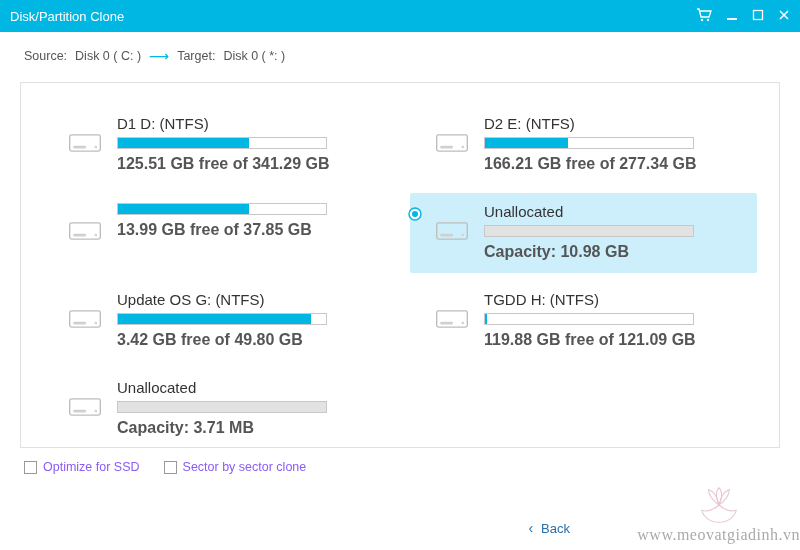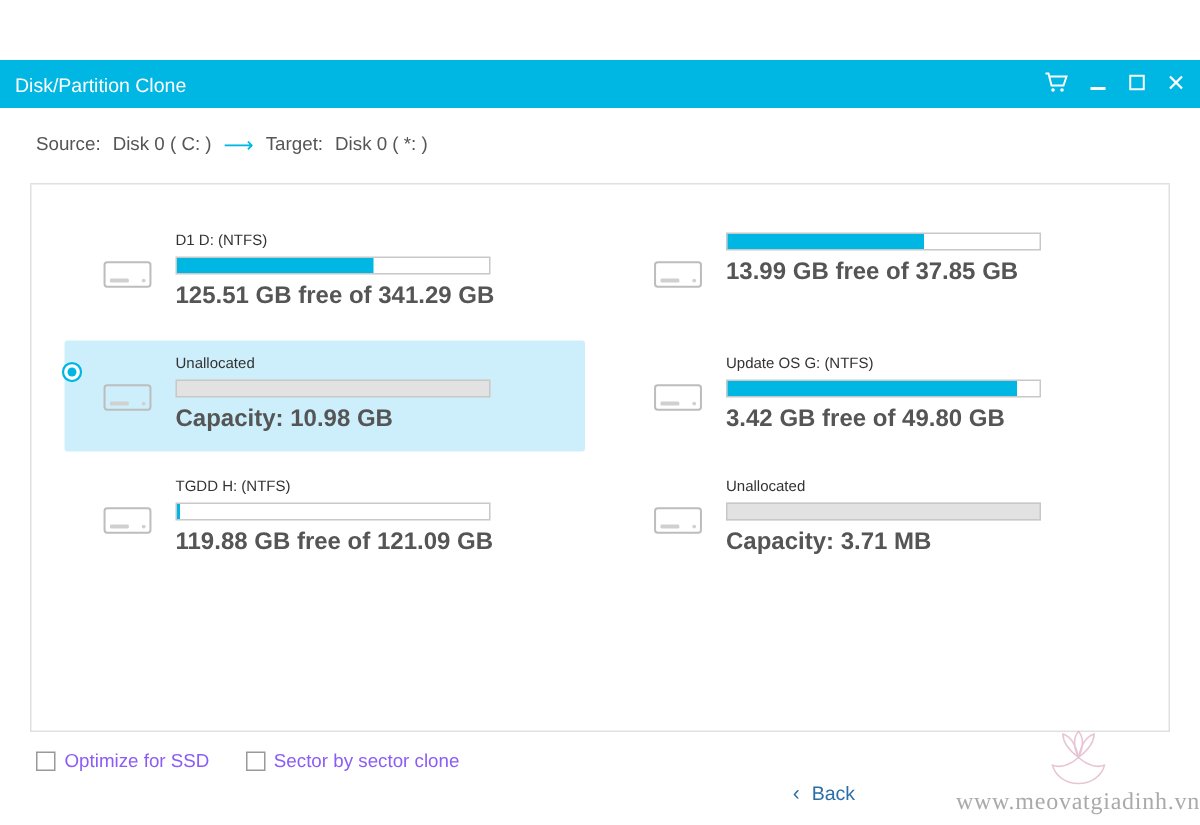--- a/index.html
+++ b/index.html
@@ -1,39 +1,39 @@
 <!DOCTYPE html>
 <html><head>
 <meta charset="utf-8">
 <style>
 * { margin: 0; padding: 0; box-sizing: border-box; }
 body { font-family: "Segoe UI", Arial, sans-serif; background: #fff; width: 800px; height: 550px; overflow: hidden; position: relative; }
 
-.titlebar { background: #00b7e3; height: 32px; display: flex; align-items: center; padding: 0 10px; color: #fff; margin-top: 40px; }
+.titlebar { background: #00b7e3; height: 32px; display: flex; align-items: center; padding: 0 10px; color: #fff; }
 .titlebar .title { flex: 1; font-size: 13px; }
 .titlebar .win-controls { display: flex; gap: 14px; align-items: center; }
 .titlebar .win-controls span { cursor: pointer; font-size: 13px; }
 
 .source-row { padding: 16px 24px 10px; font-size: 12.5px; color: #555; display: flex; align-items: center; gap: 8px; }
 .source-row .arrow { color: #00b7e3; font-size: 14px; }
 
 .panel { margin: 8px 20px 0; border: 1px solid #e0e0e0; height: 366px; padding: 22px 22px 10px; overflow: hidden; }
 .grid { display: grid; grid-template-columns: 1fr 1fr; gap: 8px 20px; }
 
 .part-item { display: flex; align-items: flex-start; gap: 14px; padding: 10px 10px 12px; border-radius: 2px; cursor: pointer; position: relative; }
 .part-item.selected { background: #cdeffb; }
 .radio { position: absolute; left: -2px; top: 14px; width: 14px; height: 14px; display: none; }
 .part-item.selected .radio { display: block; }
 .radio svg { width: 14px; height: 14px; }
 
 .disk-icon { width: 36px; margin-top: 14px; flex-shrink: 0; margin-left: 14px; }
 .disk-icon svg { width: 36px; height: 28px; }
 
 .part-body { flex: 1; }
-.part-name { font-size: 10px; color: #333; margin-bottom: 5px; }
+.part-name { font-size: 15px; color: #333; margin-bottom: 5px; }
 .bar { height: 12px; border: 1px solid #c8c8c8; background: #fff; width: 210px; margin-bottom: 6px; position: relative; }
 .bar.unalloc { background: #e2e2e2; }
 .bar .fill { position: absolute; left: 0; top: 0; bottom: 0; background: #00b7e3; }
 .part-sub { font-size: 16px; color: #555; font-weight: bold; }
 
 .options-row { padding: 12px 24px 0; display: flex; gap: 24px; align-items: center; font-size: 12.5px; color: #8b5cf6; }
 .chk { display: inline-flex; align-items: center; gap: 6px; cursor: pointer; }
 .chk .box { width: 13px; height: 13px; border: 1px solid #999; display: inline-block; }
 
 .footer { position: absolute; bottom: 0; left: 0; right: 0; height: 44px; display: flex; align-items: center; justify-content: flex-end; padding: 0 30px; }
@@ -90,20 +90,34 @@
             <rect x="3" y="6" width="34" height="18" rx="2" stroke="#bdbdbd" stroke-width="1.5" fill="none"></rect>
             <rect x="7" y="18" width="14" height="3" rx="1" fill="#d0d0d0"></rect>
             <circle cx="32" cy="19.5" r="1.4" fill="#d0d0d0"></circle>
           </svg></div>
         <div class="part-body">
           <div class="part-name">D1 D: (NTFS)</div>
           <div class="bar">
             <div class="fill" style="width: 63%;"></div>
           </div>
           <div class="part-sub">125.51 GB free of 341.29 GB</div>
+        </div>
+      </div>
+      <div class="part-item">
+        <div class="disk-icon"><svg viewBox="0 0 40 30">
+            <rect x="3" y="6" width="34" height="18" rx="2" stroke="#bdbdbd" stroke-width="1.5" fill="none"></rect>
+            <rect x="7" y="18" width="14" height="3" rx="1" fill="#d0d0d0"></rect>
+            <circle cx="32" cy="19.5" r="1.4" fill="#d0d0d0"></circle>
+          </svg></div>
+        <div class="part-body">
+          <div class="part-name">D2 E: (NTFS)</div>
+          <div class="bar">
+            <div class="fill" style="width: 40%;"></div>
+          </div>
+          <div class="part-sub">166.21 GB free of 277.34 GB</div>
         </div>
       </div>
       <div class="part-item">
         <div class="disk-icon"><svg viewBox="0 0 40 30">
             <rect x="3" y="6" width="34" height="18" rx="2" stroke="#bdbdbd" stroke-width="1.5" fill="none"></rect>
             <rect x="7" y="18" width="14" height="3" rx="1" fill="#d0d0d0"></rect>
             <circle cx="32" cy="19.5" r="1.4" fill="#d0d0d0"></circle>
           </svg></div>
         <div class="part-body">
           <div class="bar">

